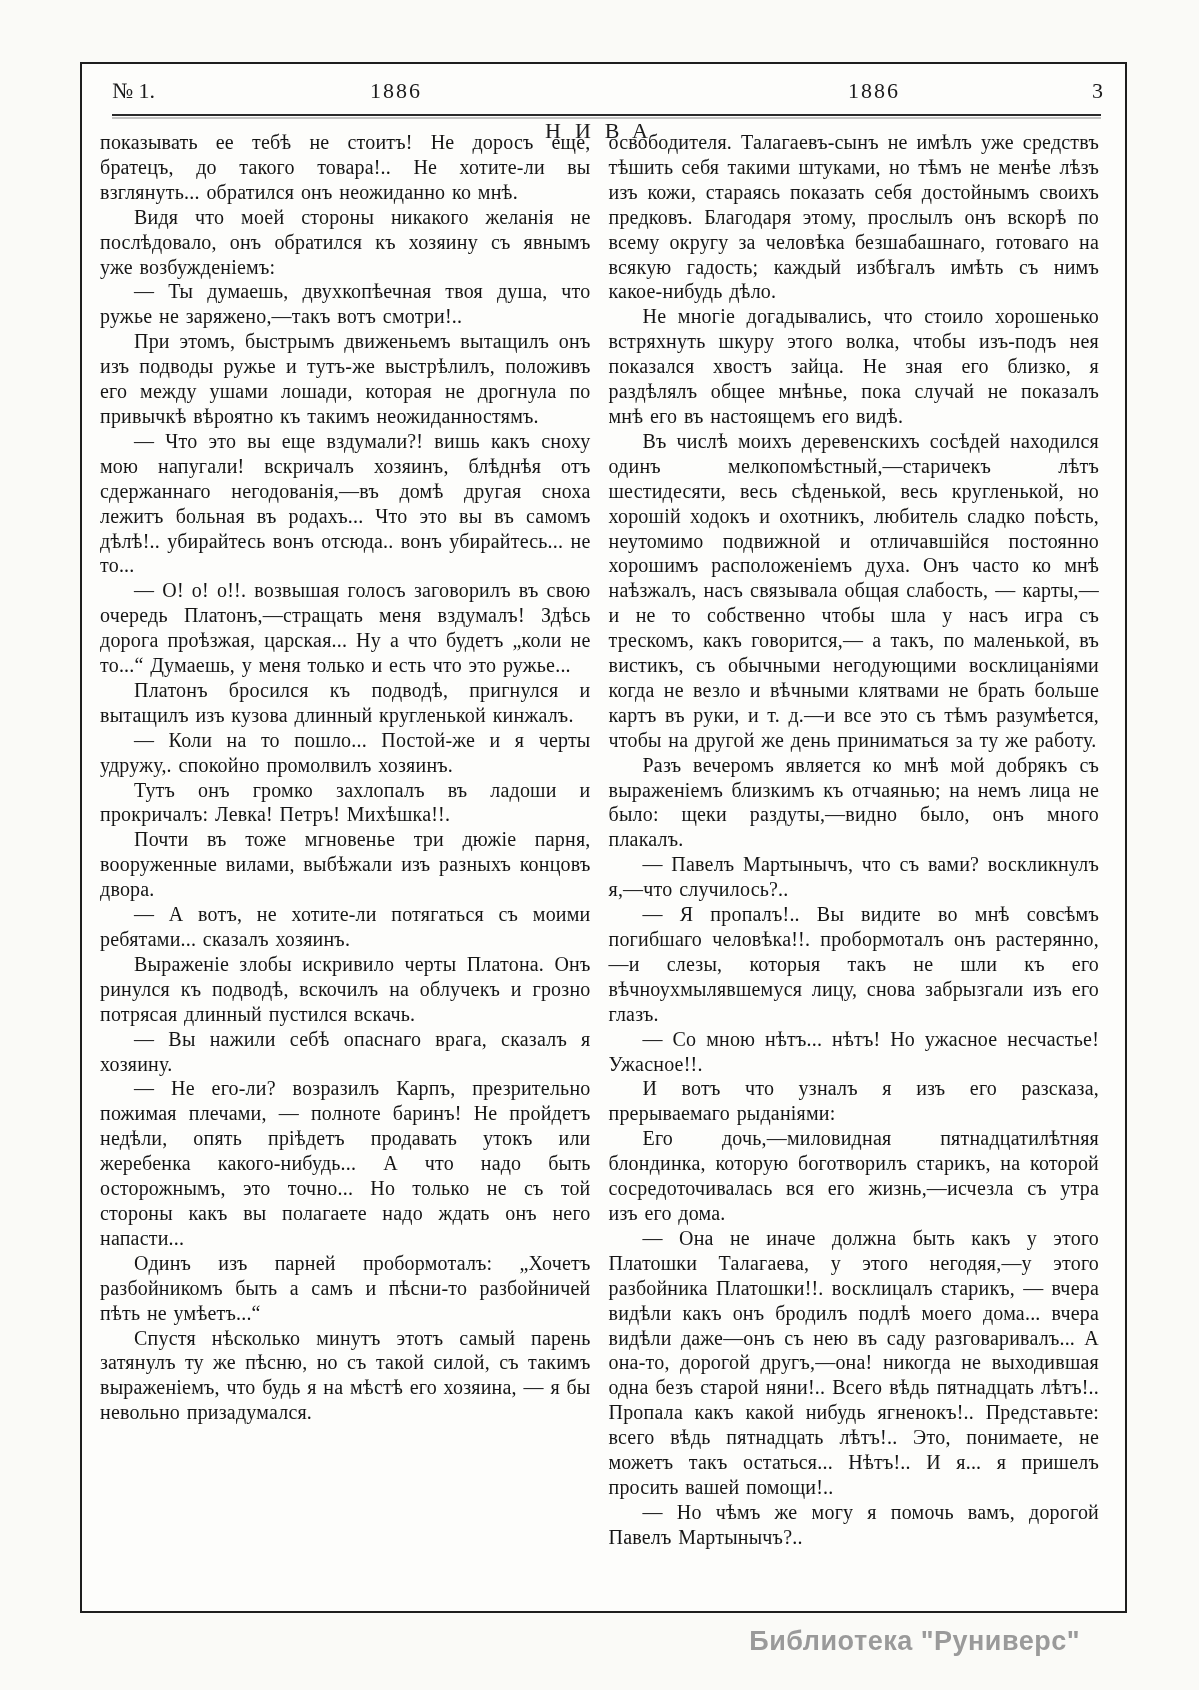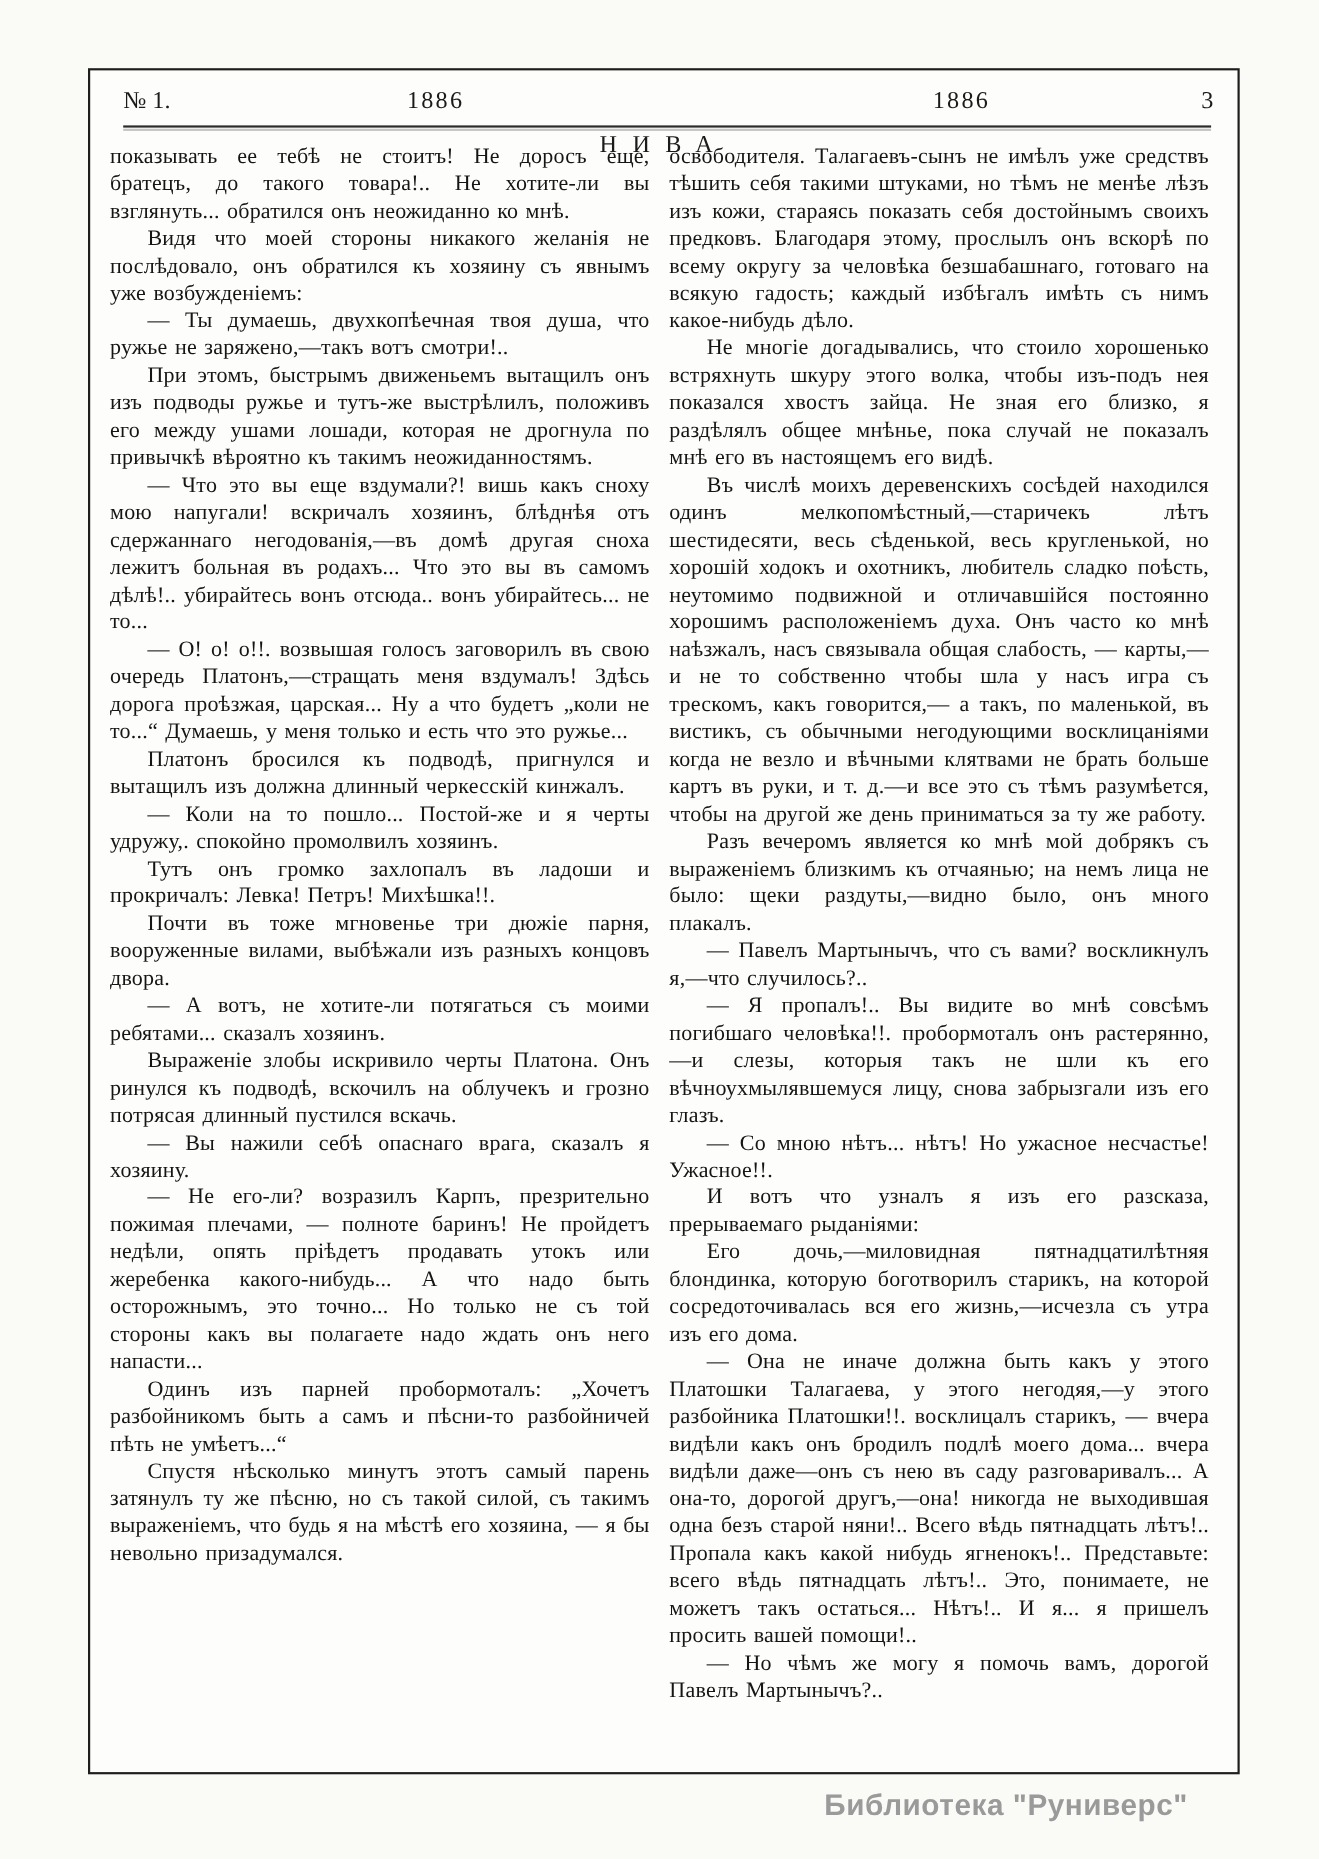--- a/index.html
+++ b/index.html
@@ -64,21 +64,21 @@
   </div>
   <div class="rule"></div>
   <div class="cols">
     <div class="col">
         <p class="">показывать ее тебѣ не стоитъ! Не доросъ еще, братецъ, до такого товара!.. Не хотите-ли вы взглянуть... обратился онъ неожиданно ко мнѣ.</p>
         <p class="indent">Видя что моей стороны никакого желанія не послѣдовало, онъ обратился къ хозяину съ явнымъ уже возбужденіемъ:</p>
         <p class="indent">— Ты думаешь, двухкопѣечная твоя душа, что ружье не заряжено,—такъ вотъ смотри!..</p>
         <p class="indent">При этомъ, быстрымъ движеньемъ вытащилъ онъ изъ подводы ружье и тутъ-же выстрѣлилъ, положивъ его между ушами лошади, которая не дрогнула по привычкѣ вѣроятно къ такимъ неожиданностямъ.</p>
         <p class="indent">— Что это вы еще вздумали?! вишь какъ сноху мою напугали! вскричалъ хозяинъ, блѣднѣя отъ сдержаннаго негодованія,—въ домѣ другая сноха лежитъ больная въ родахъ... Что это вы въ самомъ дѣлѣ!.. убирайтесь вонъ отсюда.. вонъ убирайтесь... не то...</p>
         <p class="indent">— О! о! о!!. возвышая голосъ заговорилъ въ свою очередь Платонъ,—стращать меня вздумалъ! Здѣсь дорога проѣзжая, царская... Ну а что будетъ „коли не то...“ Думаешь, у меня только и есть что это ружье...</p>
-        <p class="indent">Платонъ бросился къ подводѣ, пригнулся и вытащилъ изъ должна длинный черкесскій кинжалъ.</p>
+        <p class="indent">Платонъ бросился къ подводѣ, пригнулся и вытащилъ изъ кузова длинный кругленькой кинжалъ.</p>
         <p class="indent">— Коли на то пошло... Постой-же и я черты удружу,. спокойно промолвилъ хозяинъ.</p>
         <p class="indent">Тутъ онъ громко захлопалъ въ ладоши и прокричалъ: Левка! Петръ! Михѣшка!!.</p>
         <p class="indent">Почти въ тоже мгновенье три дюжіе парня, вооруженные вилами, выбѣжали изъ разныхъ концовъ двора.</p>
         <p class="indent">— А вотъ, не хотите-ли потягаться съ моими ребятами... сказалъ хозяинъ.</p>
         <p class="indent">Выраженіе злобы искривило черты Платона. Онъ ринулся къ подводѣ, вскочилъ на облучекъ и грозно потрясая длинный пустился вскачь.</p>
         <p class="indent">— Вы нажили себѣ опаснаго врага, сказалъ я хозяину.</p>
         <p class="indent">— Не его-ли? возразилъ Карпъ, презрительно пожимая плечами, — полноте баринъ! Не пройдетъ недѣли, опять пріѣдетъ продавать утокъ или жеребенка какого-нибудь... А что надо быть осторожнымъ, это точно... Но только не съ той стороны какъ вы полагаете надо ждать онъ него напасти...</p>
         <p class="indent">Одинъ изъ парней пробормоталъ: „Хочетъ разбойникомъ быть а самъ и пѣсни-то разбойничей пѣть не умѣетъ...“</p>
         <p class="indent">Спустя нѣсколько минутъ этотъ самый парень затянулъ ту же пѣсню, но съ такой силой, съ такимъ выраженіемъ, что будь я на мѣстѣ его хозяина, — я бы невольно призадумался.</p>
       </div>

